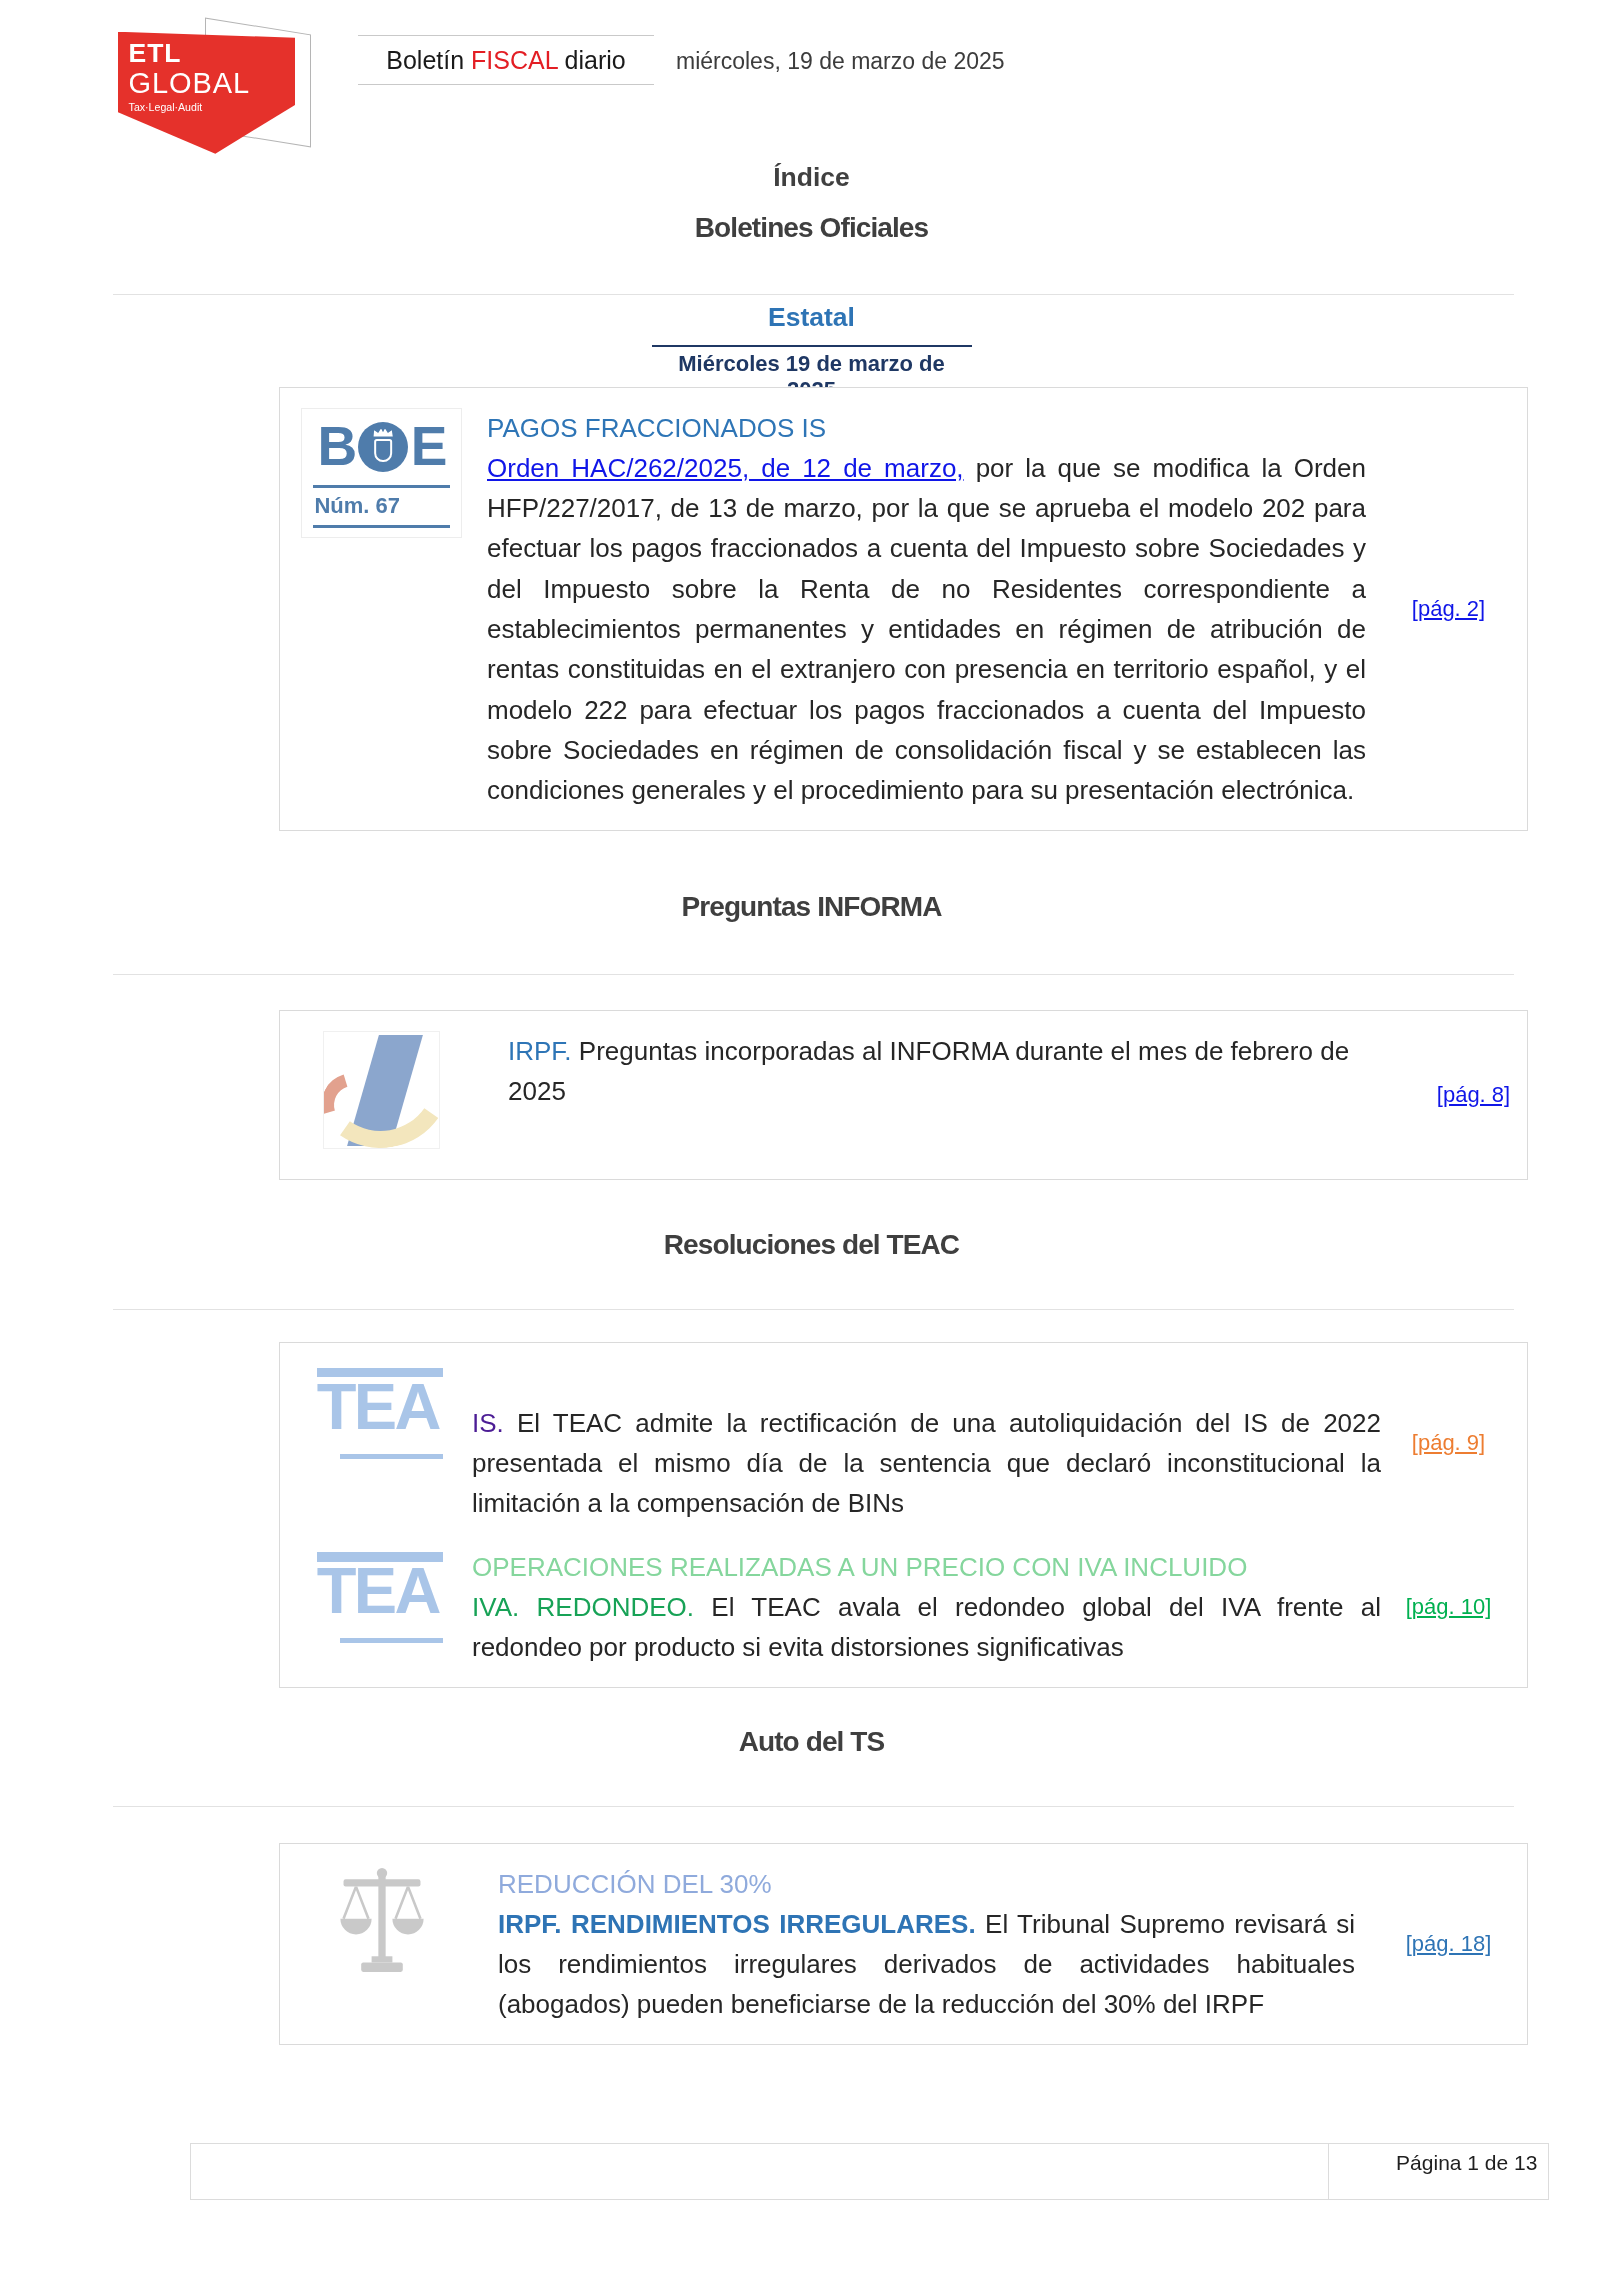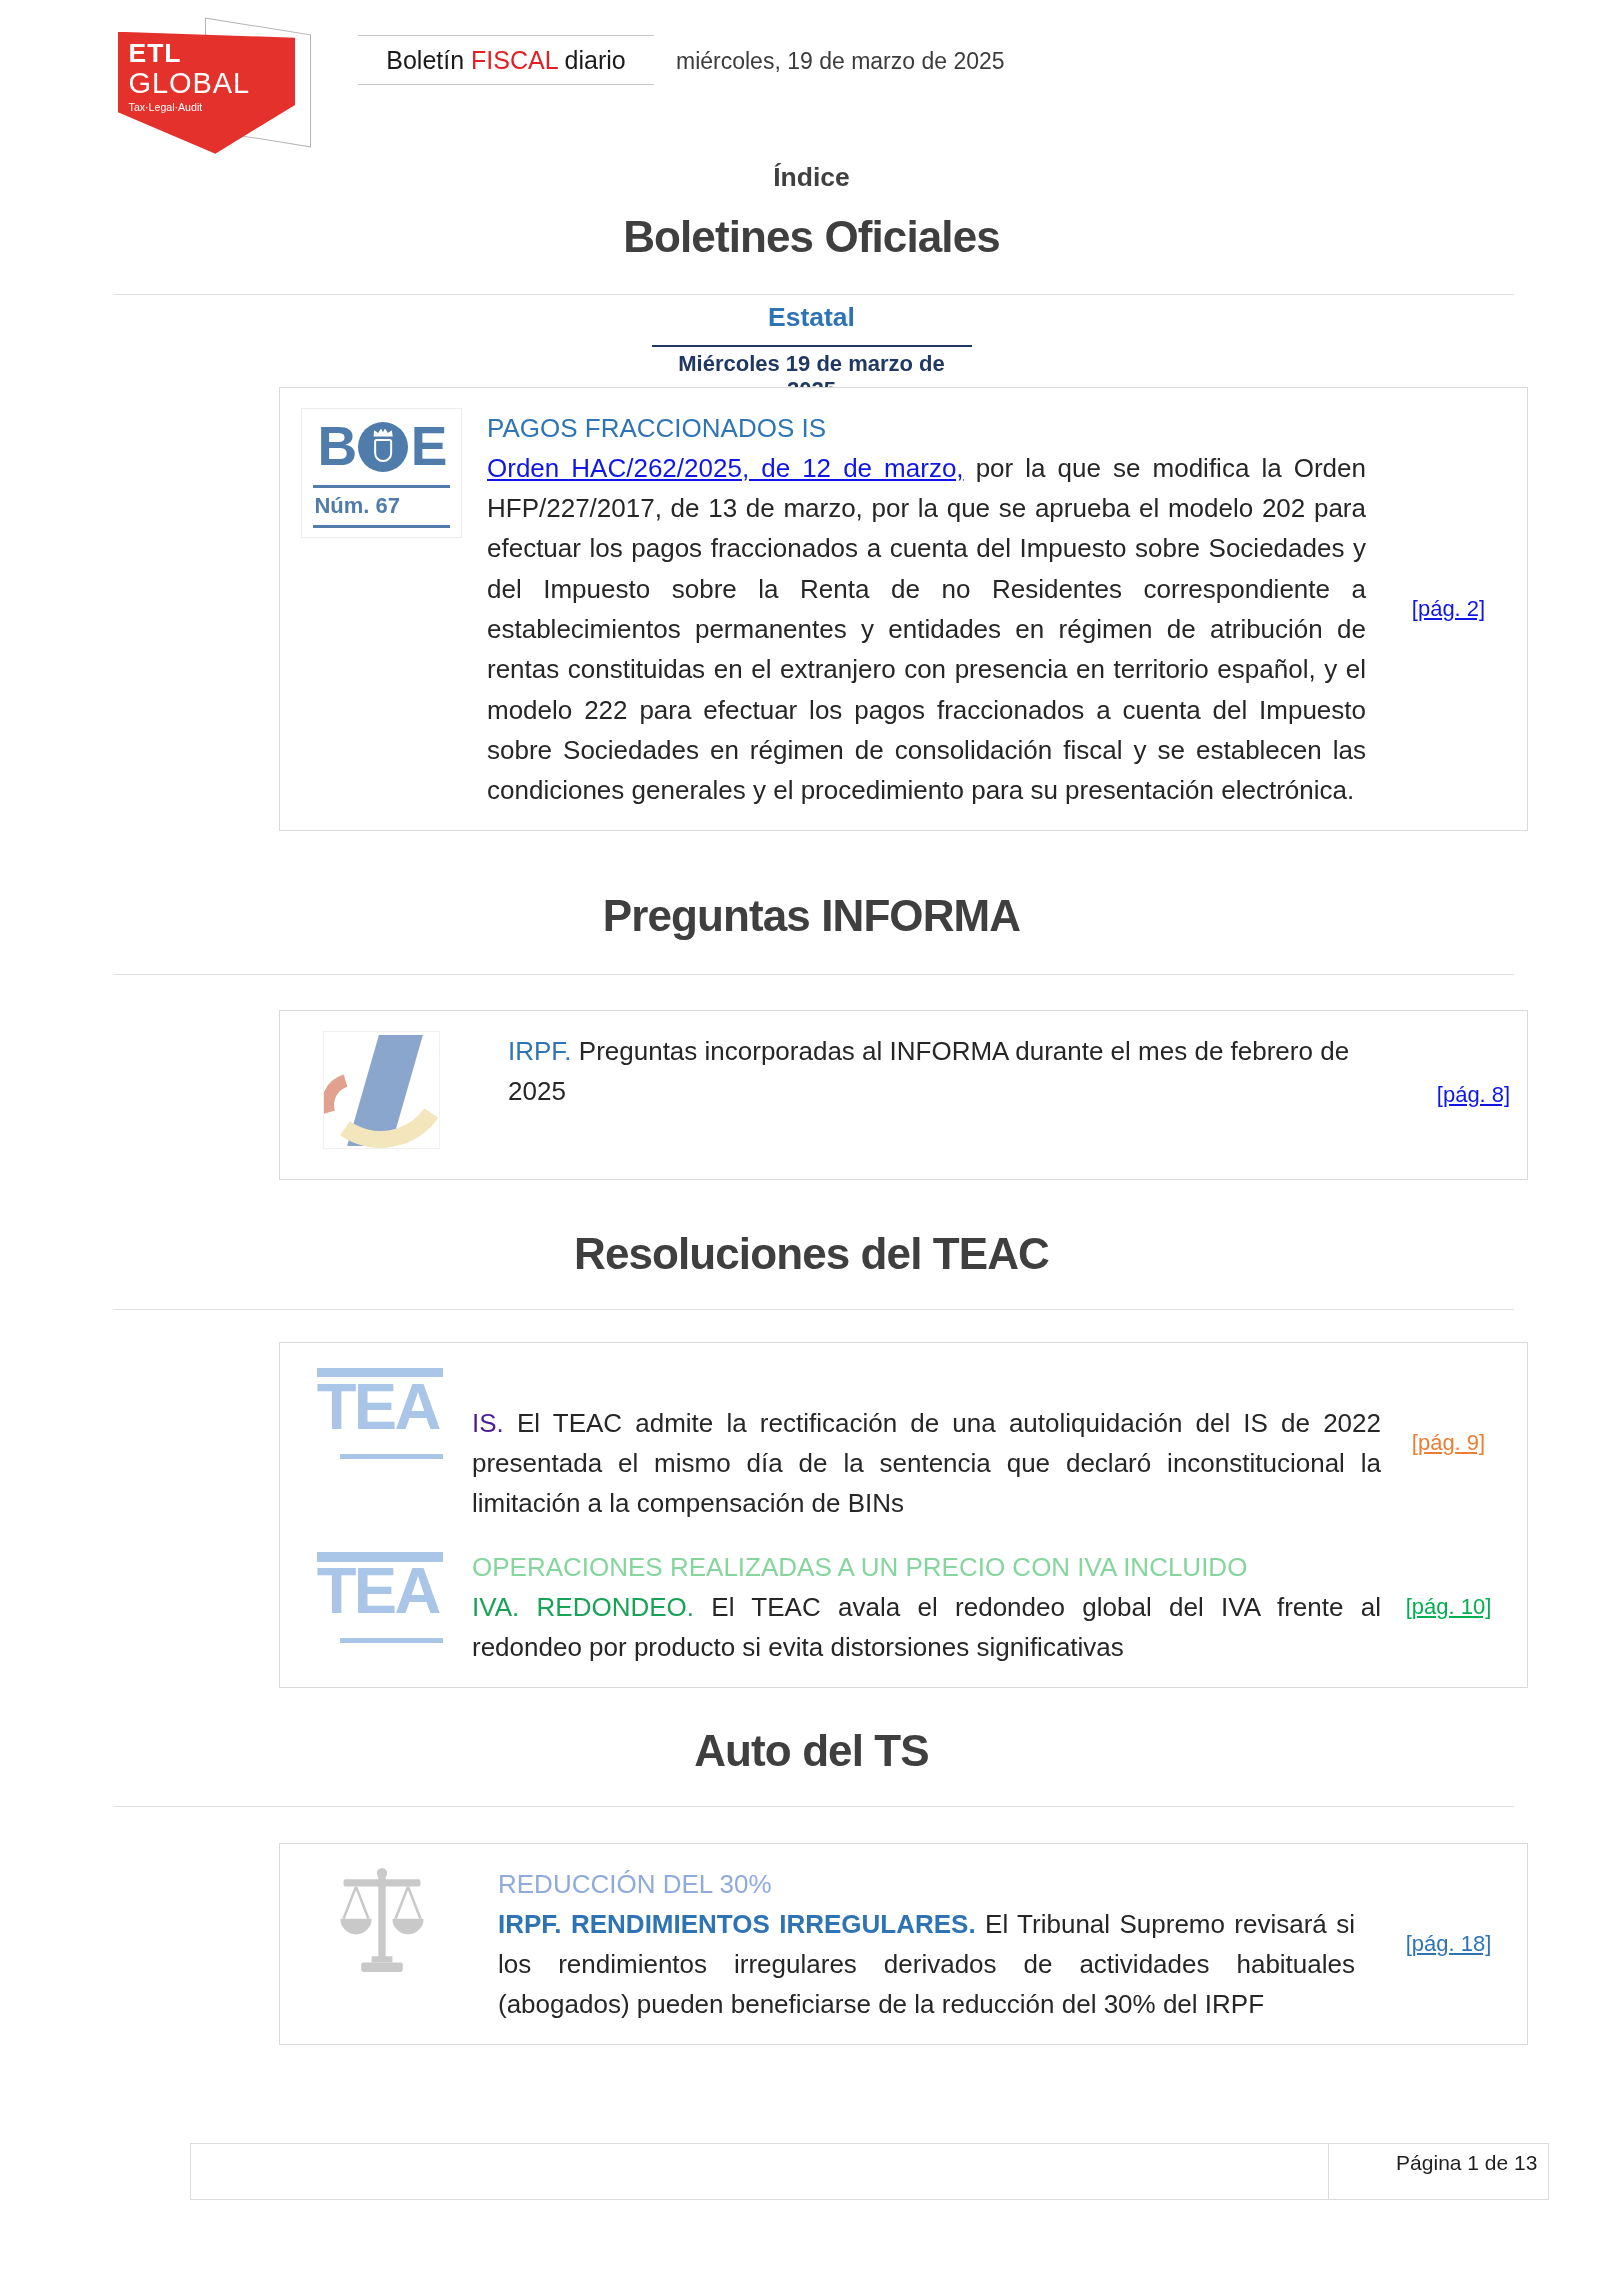--- a/index.html
+++ b/index.html
@@ -24,21 +24,21 @@
     border-top:0.9px solid #c9c9c9; border-bottom:0.9px solid #c9c9c9;
     padding:9.7px 0; text-align:center; font-size:25px; color:#1a1a1a; }
   .fiscal-red { color:#e31e24;text-align:right; }
   .masthead-date { position:absolute; left:676px; top:48px; font-size:23px; color:#3c3c3c; }
 
   .index-label { position:absolute; left:0; top:162px; width:100%; text-align:center;
     font-size:26.5px; font-weight:bold; color:#404040; }
 
   
   .sec-heading { position:absolute; left:0; width:100%; text-align:center;
-    font-size:44px; font-weight:bold; color:#3f3f3f; letter-spacing:-0.9px; }
+    font-size:28px; font-weight:bold; color:#3f3f3f; letter-spacing:-0.9px; }
   .h-bo   { top:212px; }
   .h-inf  { top:891px; }
   .h-teac { top:1229px; }
   .h-ts   { top:1726px; }
   .rule { position:absolute; left:113px; width:1401px; border-top:0.9px solid #e2e2e2; }
   .r1 { top:294px; } .r2 { top:974px; } .r3 { top:1309px; } .r4 { top:1806px; }
 
   .estatal { position:absolute; left:0; top:302px; width:100%; text-align:center;
     font-size:26.5px; font-weight:bold; color:#2e74b5; }
   .date-banner { position:absolute; left:50%; top:345px; transform:translateX(-50%);

